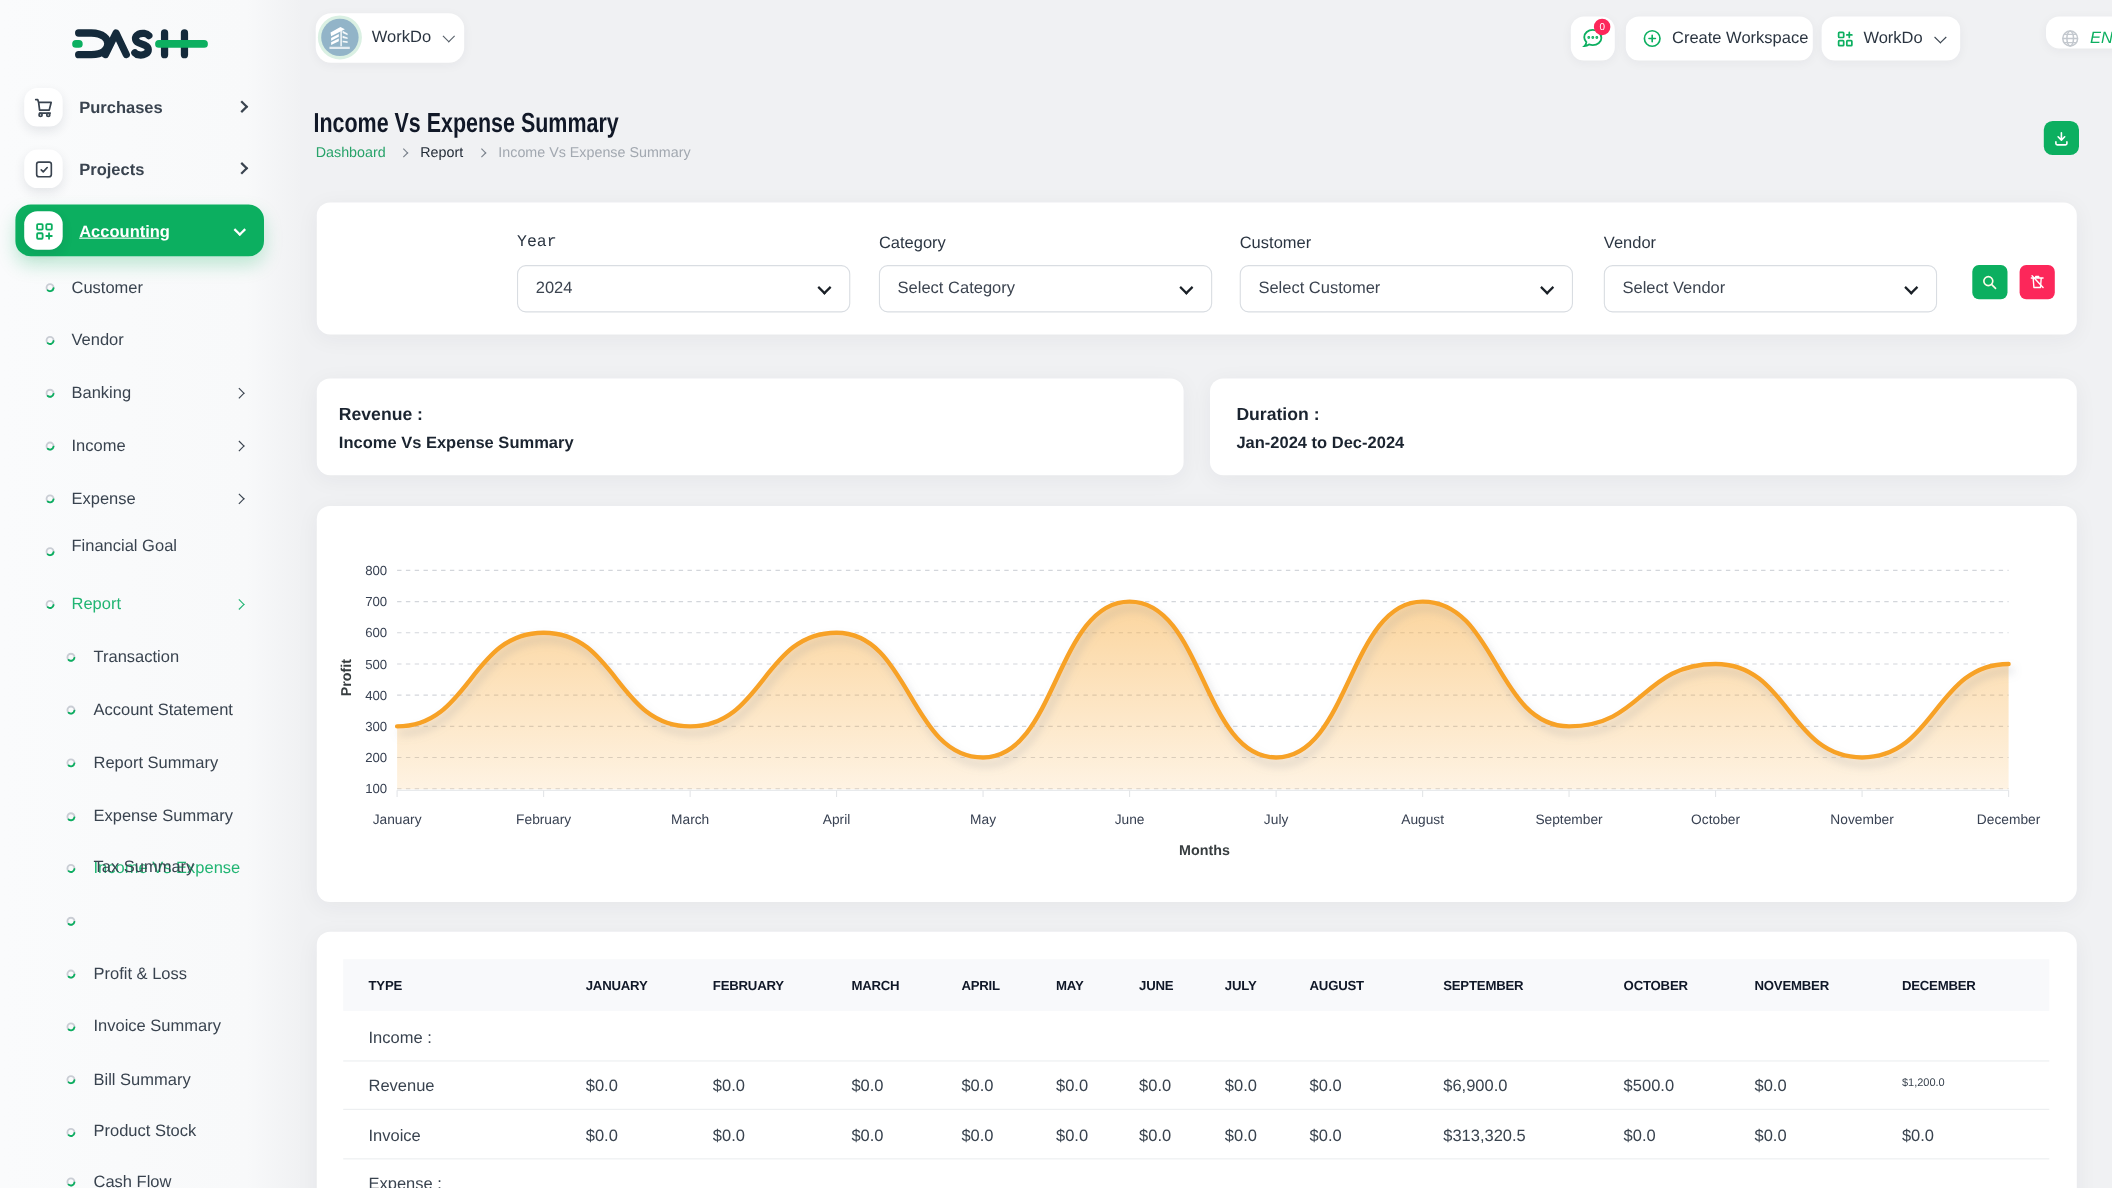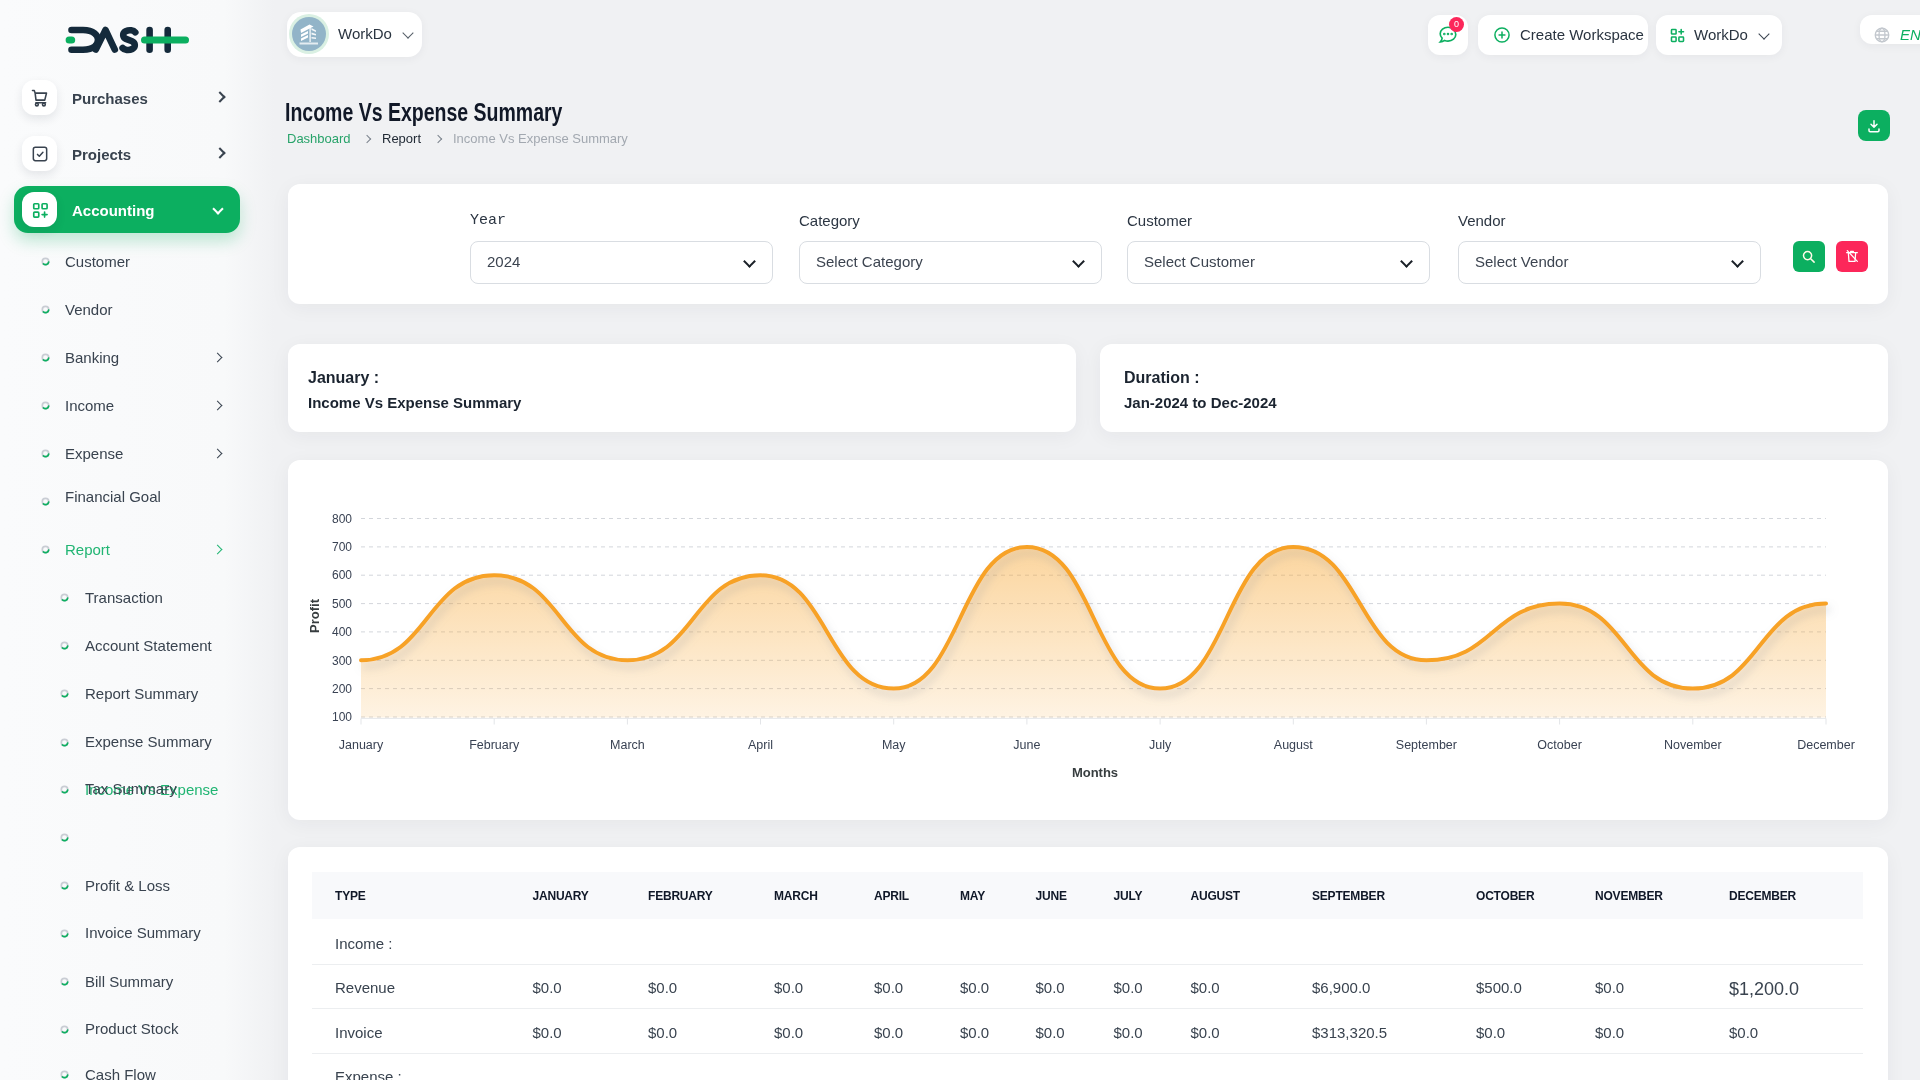--- a/index.html
+++ b/index.html
@@ -63,21 +63,21 @@
 
   <div class="abs" style="left:14px;top:186px;width:226px;height:47px;background:#0caf60;border-radius:14px;box-shadow:0 8px 16px rgba(12,175,96,0.25);"></div>
   <div class="ib" style="left:22px;top:192px;">
     <svg width="20" height="20" viewBox="0 0 24 24" fill="none" stroke="#0caf60" stroke-width="2" stroke-linecap="round" stroke-linejoin="round">
       <rect x="4.5" y="4.5" width="6" height="6" rx="1"></rect>
       <rect x="14.5" y="4.5" width="6" height="6" rx="1"></rect>
       <rect x="4.5" y="14.5" width="6" height="6" rx="1"></rect>
       <path d="M17.5 14.5v6M14.5 17.5h6"></path>
     </svg>
   </div>
-  <div class="mtxt" style="left:72px;top:202px;color:#fff;">Accounting</div>
+  <div class="mtxt" style="left:72px;top:202px;color:#fff;text-decoration:underline;">Accounting</div>
   <div class="chev d" style="left:214px;top:205px;border-color:#fff;"></div>
 
   <div id="lvl1">
       <svg class="abs" style="left:41px;top:257px;" width="9" height="9" viewBox="0 0 9 9">
         <circle cx="4.5" cy="4.5" r="3.2" fill="none" stroke="#c9cdd4" stroke-width="1.7"></circle>
         <path d="M7.65,5.05 A3.2,3.2 0 0 1 2.44,6.95" fill="none" stroke="#0caf60" stroke-width="1.7" stroke-linecap="round"></path>
       </svg>
       <div class="stxt" style="left:65px;top:252.5px;color:#39434f;">Customer</div>
       <svg class="abs" style="left:41px;top:305px;" width="9" height="9" viewBox="0 0 9 9">
         <circle cx="4.5" cy="4.5" r="3.2" fill="none" stroke="#c9cdd4" stroke-width="1.7"></circle>
@@ -271,21 +271,21 @@
   </svg>
 </div>
 <div class="abs" style="left:1836px;top:241px;width:32px;height:31px;background:#fc275a;border-radius:6px;">
   <svg class="abs" style="left:8px;top:7px;" width="16" height="16" viewBox="0 0 24 24" fill="none" stroke="#fff" stroke-width="1.9" stroke-linecap="round" stroke-linejoin="round">
     <path d="M4 7h16M10 7V5h4v2M6.5 7l1 13h9l1-13"></path>
     <path d="M5 4L20 20"></path>
   </svg>
 </div>
 
 <div class="card" style="left:288px;top:344px;width:788px;height:88px;"></div>
-<div class="abs" style="left:308px;top:369px;font-size:16px;font-weight:700;color:#1b2430;">January :</div>
+<div class="abs" style="left:308px;top:369px;font-size:16px;font-weight:700;color:#1b2430;">Revenue :</div>
 <div class="abs" style="left:308px;top:394px;font-size:15px;font-weight:700;color:#1b2430;">Income Vs Expense Summary</div>
 <div class="card" style="left:1100px;top:344px;width:788px;height:88px;"></div>
 <div class="abs" style="left:1124px;top:369px;font-size:16px;font-weight:700;color:#1b2430;">Duration :</div>
 <div class="abs" style="left:1124px;top:394px;font-size:15px;font-weight:700;color:#1b2430;">Jan-2024 to Dec-2024</div>
 
 <div class="card" style="left:288px;top:460px;width:1600px;height:360px;"></div>
 <svg class="abs" style="left:288px;top:460px;" width="1600" height="360" viewBox="0 0 1600 360">
   <defs>
     <linearGradient id="ag" gradientUnits="userSpaceOnUse" x1="0" y1="87" x2="0" y2="258">
       <stop offset="0" stop-color="#f7a228" stop-opacity="0.45"></stop>
@@ -375,21 +375,21 @@
     <div class="abs" style="left:648px;top:979px;font-size:15px;color:#39434f;">$0.0</div>
     <div class="abs" style="left:774px;top:979px;font-size:15px;color:#39434f;">$0.0</div>
     <div class="abs" style="left:874px;top:979px;font-size:15px;color:#39434f;">$0.0</div>
     <div class="abs" style="left:960px;top:979px;font-size:15px;color:#39434f;">$0.0</div>
     <div class="abs" style="left:1035.5px;top:979px;font-size:15px;color:#39434f;">$0.0</div>
     <div class="abs" style="left:1113.5px;top:979px;font-size:15px;color:#39434f;">$0.0</div>
     <div class="abs" style="left:1190.5px;top:979px;font-size:15px;color:#39434f;">$0.0</div>
     <div class="abs" style="left:1312px;top:979px;font-size:15px;color:#39434f;">$6,900.0</div>
     <div class="abs" style="left:1476px;top:979px;font-size:15px;color:#39434f;">$500.0</div>
     <div class="abs" style="left:1595px;top:979px;font-size:15px;color:#39434f;">$0.0</div>
-    <div class="abs" style="left:1729px;top:979px;font-size:18px;color:#39434f;">$1,200.0</div>
+    <div class="abs" style="left:1729px;top:979px;font-size:10px;color:#39434f;">$1,200.0</div>
     <div class="abs" style="left:312px;top:1008px;width:1551px;height:1px;background:#eceef0;"></div>
     <div class="abs" style="left:335px;top:1023.5px;font-size:15px;color:#39434f;">Invoice</div>
     <div class="abs" style="left:532.5px;top:1023.5px;font-size:15px;color:#39434f;">$0.0</div>
     <div class="abs" style="left:648px;top:1023.5px;font-size:15px;color:#39434f;">$0.0</div>
     <div class="abs" style="left:774px;top:1023.5px;font-size:15px;color:#39434f;">$0.0</div>
     <div class="abs" style="left:874px;top:1023.5px;font-size:15px;color:#39434f;">$0.0</div>
     <div class="abs" style="left:960px;top:1023.5px;font-size:15px;color:#39434f;">$0.0</div>
     <div class="abs" style="left:1035.5px;top:1023.5px;font-size:15px;color:#39434f;">$0.0</div>
     <div class="abs" style="left:1113.5px;top:1023.5px;font-size:15px;color:#39434f;">$0.0</div>
     <div class="abs" style="left:1190.5px;top:1023.5px;font-size:15px;color:#39434f;">$0.0</div>

